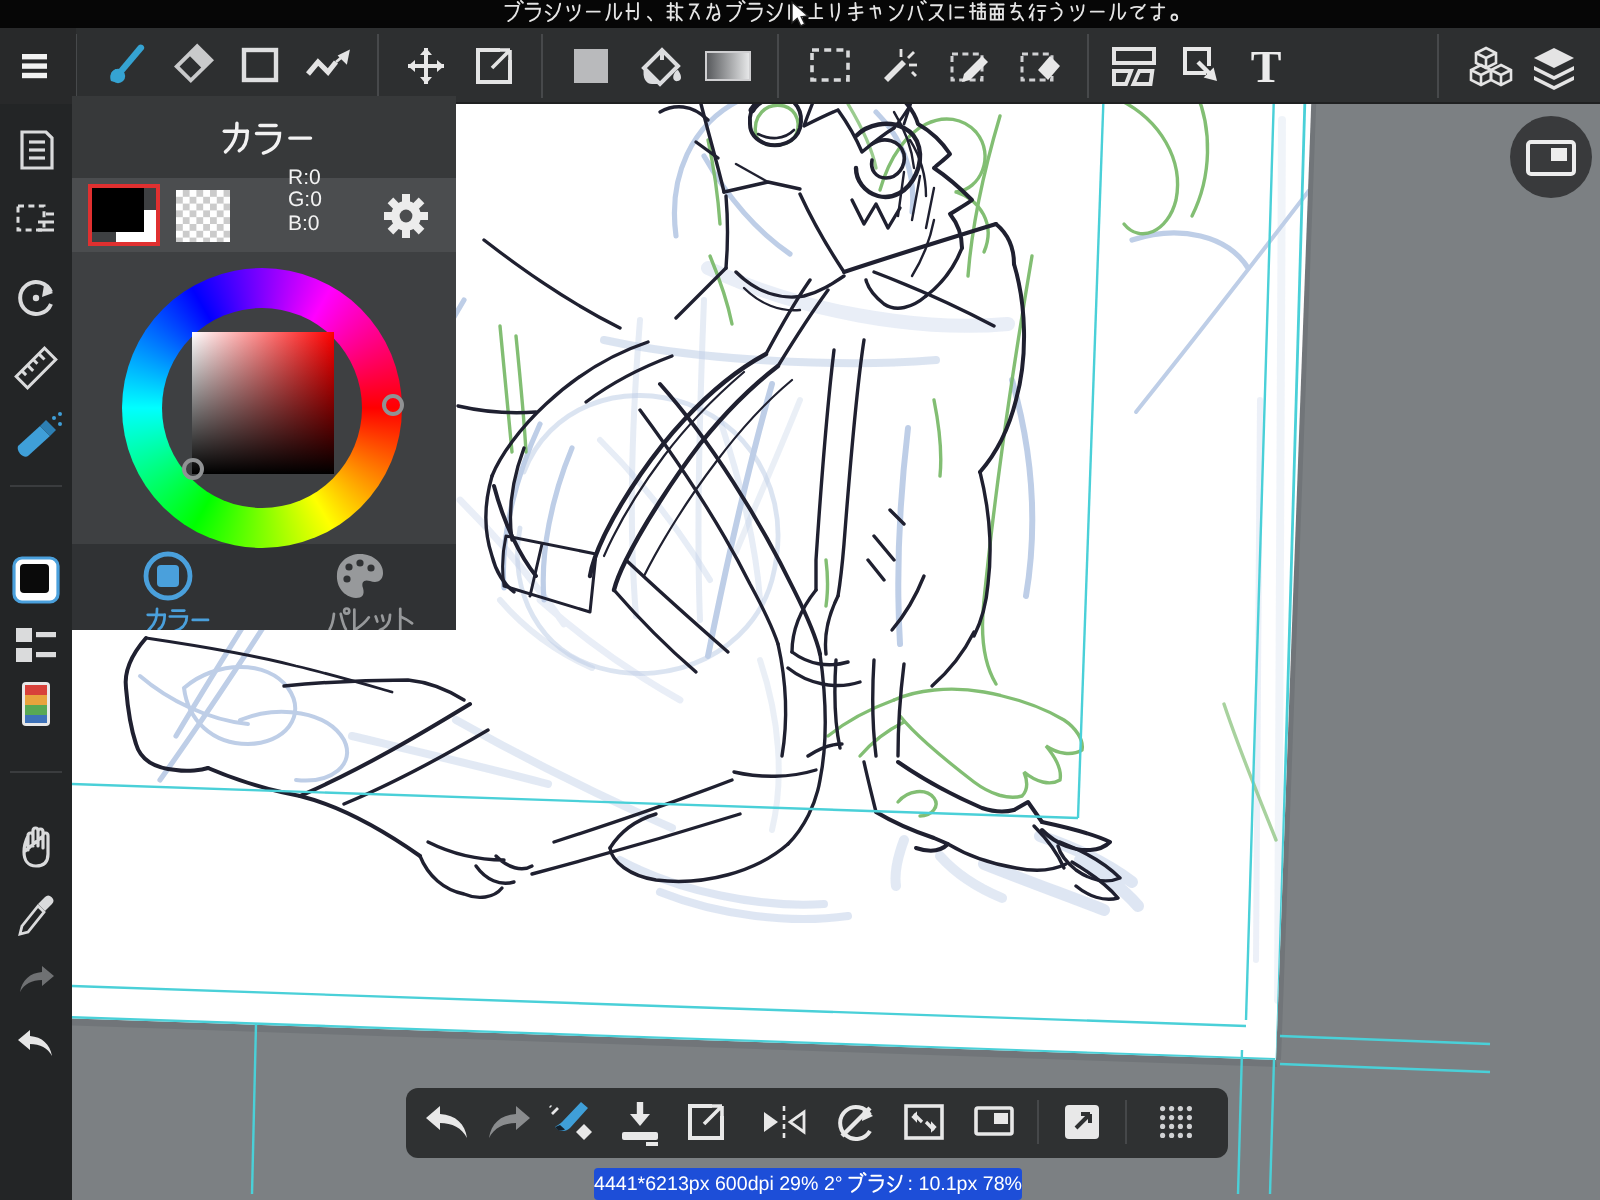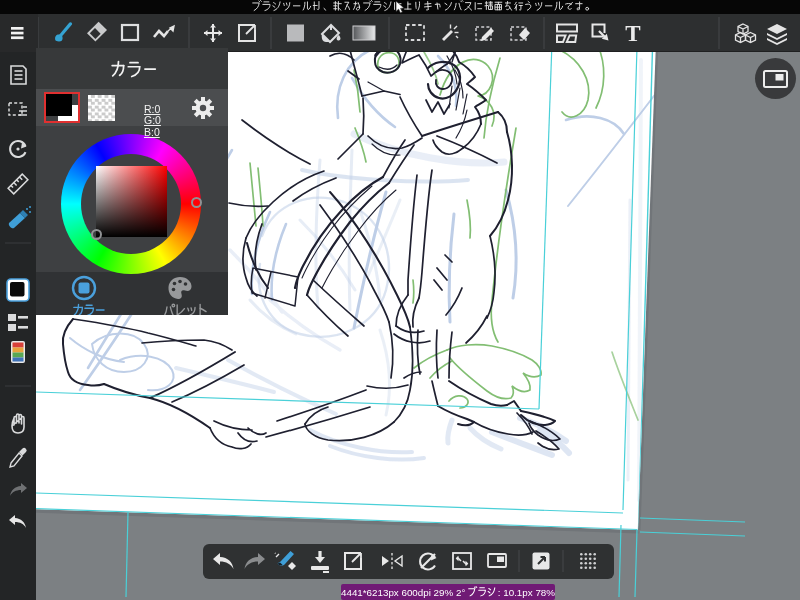--- a/index.html
+++ b/index.html
@@ -13,33 +13,33 @@
   #panel{left:36px;top:48px;width:192px;height:267px;background:#3e4042;}
   #panel .hdr{position:absolute;left:0;top:0;width:192px;height:41px;background:#37393a;}
   #panel .row{position:absolute;left:0;top:41px;width:192px;height:37px;background:#4b4d4f;}
   #panel .tabs{position:absolute;left:0;top:224px;width:192px;height:43px;background:#303234;}
   #fgswatch{left:44px;top:92px;width:32px;height:27px;border:2px solid #e03030;background:#3e4042;}
   #fgswatch .w{position:absolute;right:0px;bottom:0px;width:20px;height:16px;background:#fff;}
   #fgswatch .b{position:absolute;left:0px;top:0px;width:26px;height:22px;background:#000;}
   #checker{left:88px;top:95px;width:27px;height:26px;
     background:
       repeating-conic-gradient(#cbcbcb 0% 25%, #ffffff 0% 50%) 0 0/6.8px 6.8px;}
-  #rgbtxt{left:144px;top:104px;width:40px;color:#f2f2f2;font-size:10.5px;line-height:11.3px;text-decoration:underline;}
+  #rgbtxt{left:144px;top:84px;width:40px;color:#f2f2f2;font-size:10.5px;line-height:11.3px;}
   
   #wheel{left:61px;top:134px;width:140px;height:140px;border-radius:50%;
     background:conic-gradient(from 90deg, #f00,#ff0 16.6%,#0f0 33.3%,#0ff 50%,#00f 66.6%,#f0f 83.3%,#f00);}
   #wheelhole{left:81px;top:154px;width:100px;height:100px;border-radius:50%;background:#3e4042;}
   #svsq{left:96px;top:166px;width:71px;height:71px;
     background:linear-gradient(to bottom, rgba(0,0,0,0) 0%, #000 100%),
                linear-gradient(to right, #fff 0%, #f00 100%);}
   .marker{border:2.2px solid #909294;border-radius:50%;width:7px;height:7px;background:transparent;}
   
   #bottombar{left:203px;top:544px;width:411px;height:35px;background:#2f3132;border-radius:6px;}
-  #statusbar{left:297px;top:584px;width:214px;height:16px;background:#701a75;color:#fff;
-     font-size:9.8px;display:flex;align-items:center;justify-content:center;white-space:nowrap;border-radius:2px;margin-left:44px;}
+  #statusbar{left:297px;top:584px;width:214px;height:16px;background:#1d4ed8;color:#fff;
+     font-size:9.8px;display:flex;align-items:center;justify-content:center;white-space:nowrap;border-radius:2px;}
   
   #floatbtn{left:755px;top:58px;width:41px;height:41px;border-radius:50%;background:#393a3c;}
 </style>
 </head>
 <body>
 <div id="stage">
 
   <svg id="canvas" class="abs" style="left:0;top:0" width="800" height="600" viewBox="0 0 800 600">
     <defs>
       <clipPath id="cnv">

